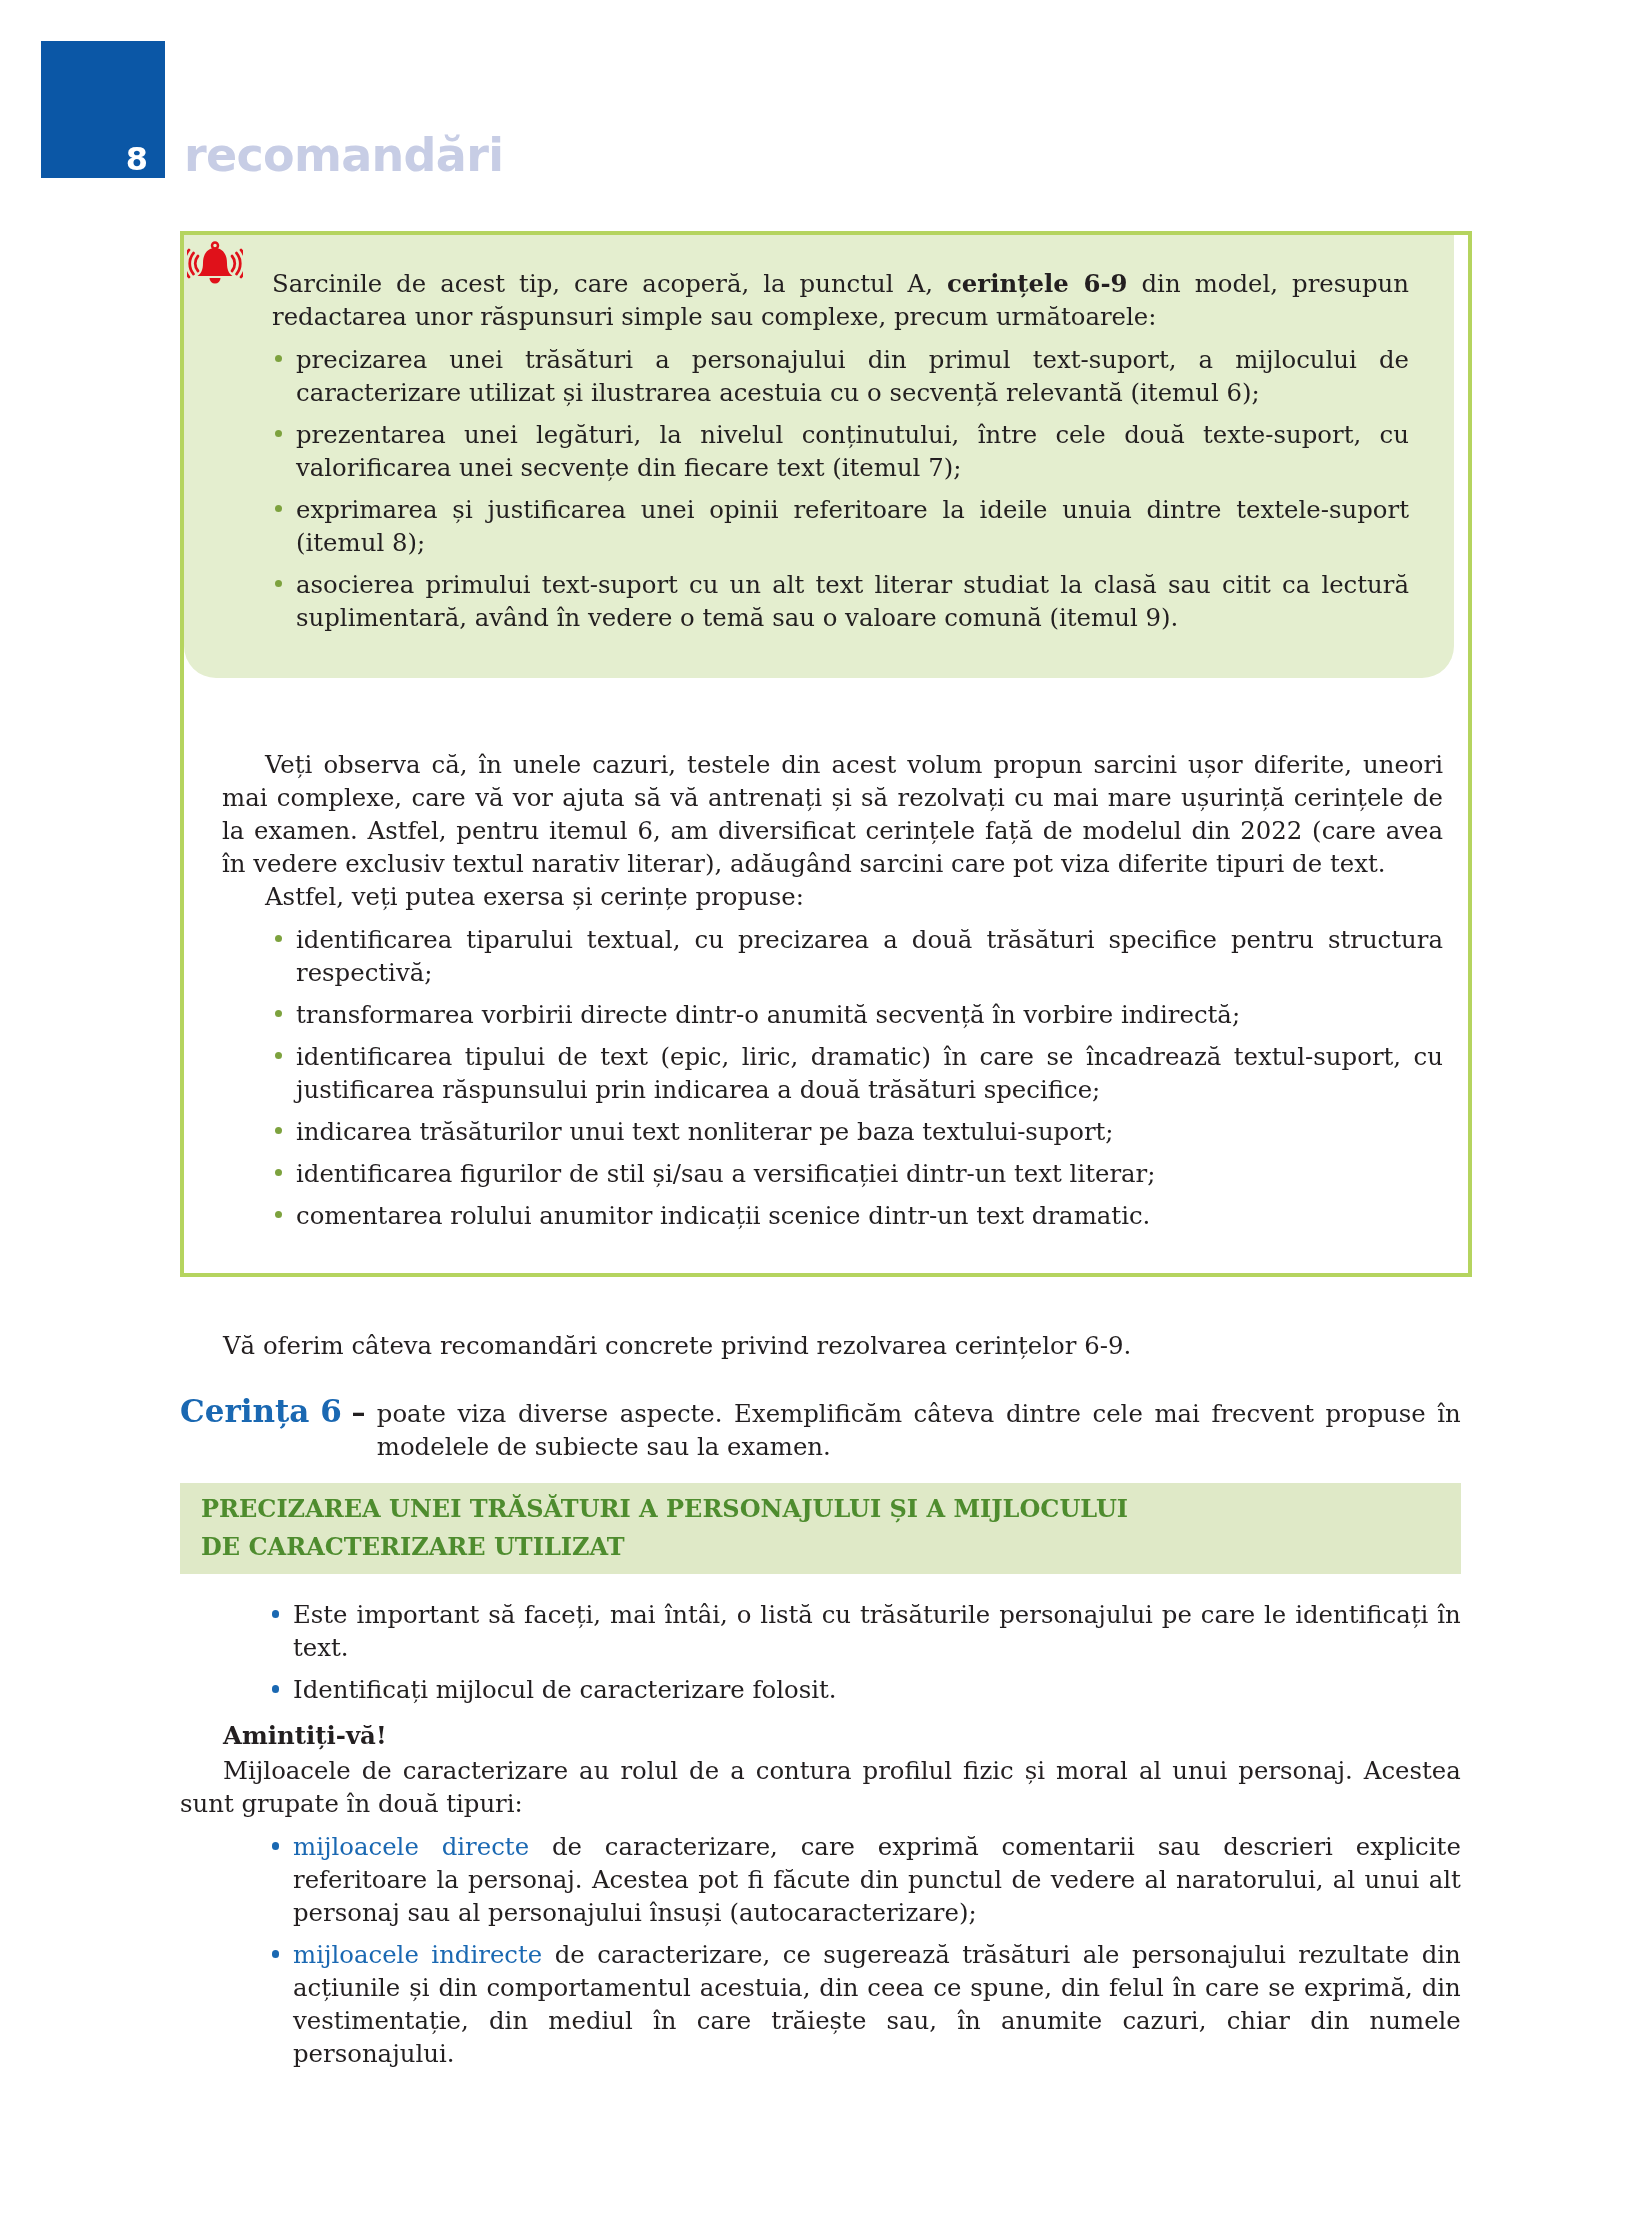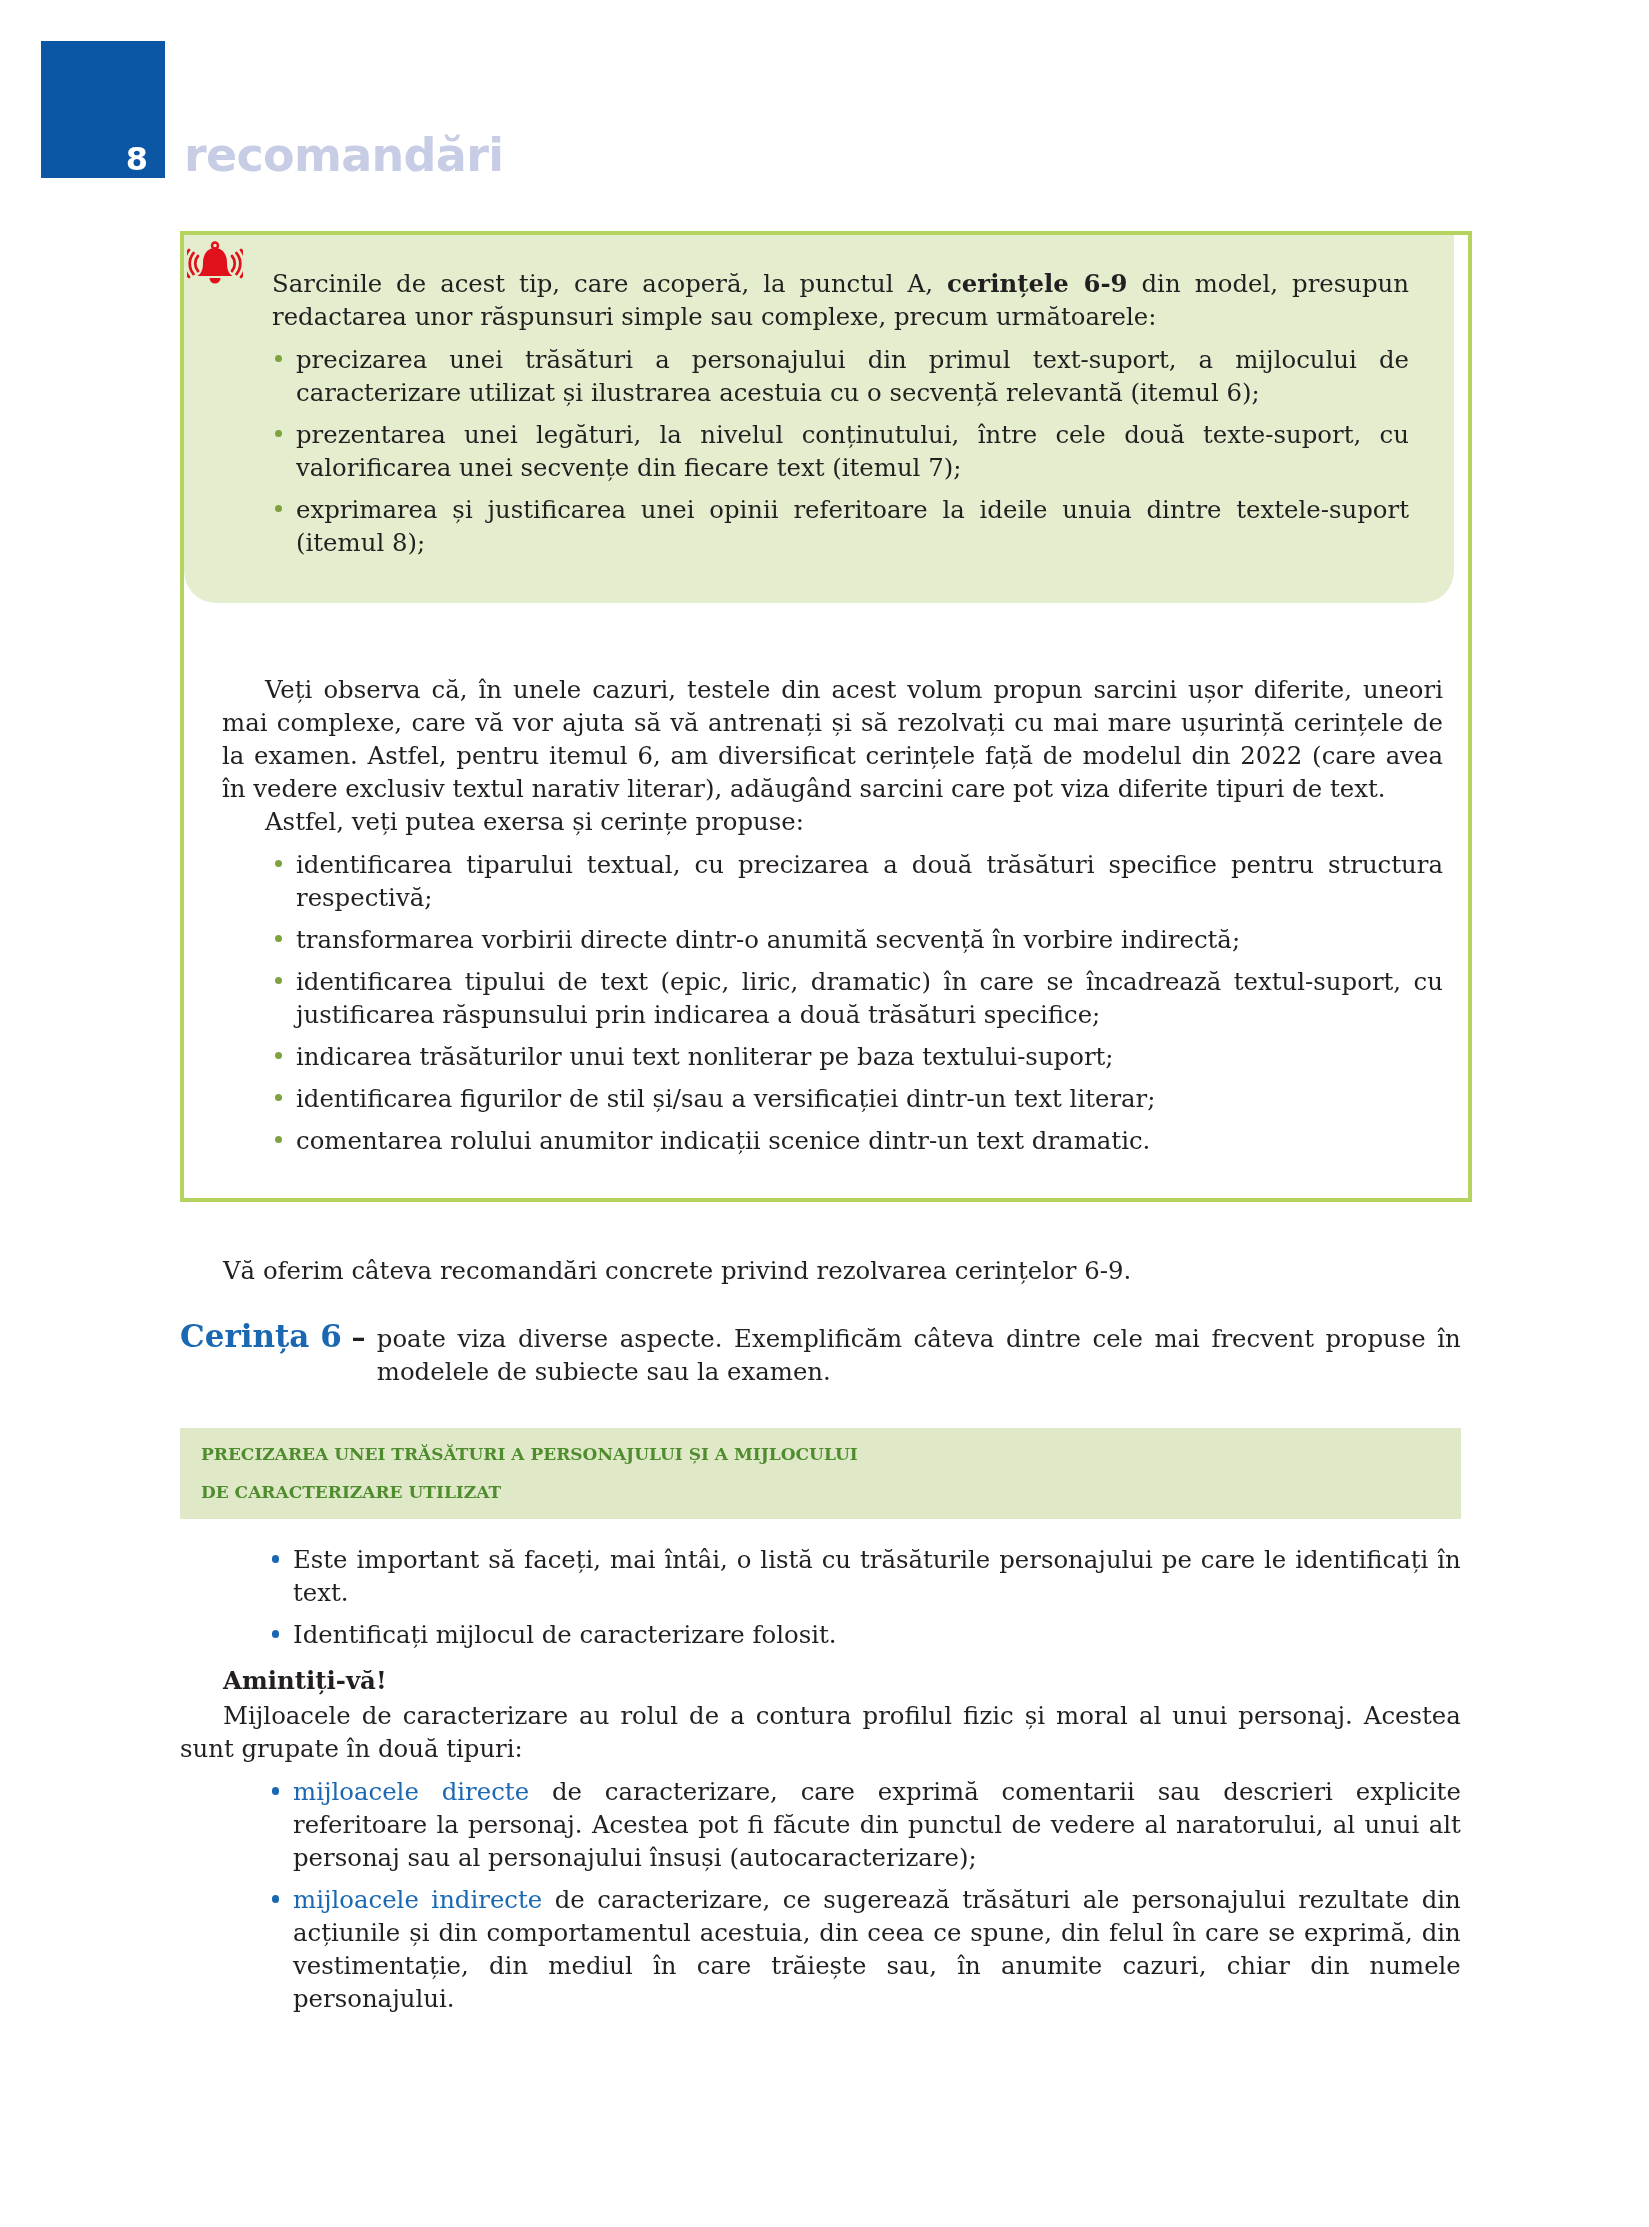--- a/index.html
+++ b/index.html
@@ -51,22 +51,22 @@
   
   .lower{padding-right:11.2px;}
   .offer{margin-top:52px;}
   .cerinta{display:flex;align-items:baseline;margin-top:33px;}
   .cerinta-label{
     font-weight:bold;font-size:31px;line-height:33px;color:var(--blue);white-space:nowrap;
   }
   .cerinta-dash{font-weight:bold;font-size:28px;margin:0 11.2px 0 9.8px;color:var(--ink);}
   .cerinta-text{flex:1;}
   .band{
-    margin-top:40px;background:var(--band-green);color:var(--dark-green);
-    font-weight:bold;font-size:17px;line-height:38px;padding:7px 17px 8.4px 21px;
+    margin-top:20px;background:var(--band-green);color:var(--dark-green);
+    font-weight:bold;font-size:24px;line-height:38px;padding:7px 17px 8.4px 21px;
   }
   .tips{margin-top:24px;margin-left:89px;margin-right:0;}
   .lower ul{margin-left:89px;}
   .remember-title{margin-top:12.6px;margin-left:43px;font-weight:bold;text-align:left;}
   .p-mij{margin-top:2.8px;}
   .lead-blue{color:var(--blue);}
 </style>
 </head>
 <body>
 
@@ -95,20 +95,21 @@
             <circle cx="56" cy="11" r="6" fill="none" stroke="#e0111a" stroke-width="5"></circle>
             <path d="M56 16 C 41 16 32 28 32 46 C 32 60 28 67 21 72 L 91 72 C 84 67 80 60 80 46 C 80 28 71 16 56 16 Z" fill="#e0111a"></path>
             <path d="M45 76 A 11 11 0 0 0 67 76 Z" fill="#e0111a"></path>
           </svg>
         </span>
         <p><span>Sarcinile de acest tip, care acoperă, la punctul A, </span><b>cerințele 6-9</b><span> din model, presupun redactarea unor răspunsuri simple sau complexe, precum următoarele:</span></p>
         <ul class="green-dots">
           <li>precizarea unei trăsături a personajului din primul text-suport, a mijlocului de caracterizare utilizat și ilustrarea acestuia cu o secvență relevantă (itemul 6);</li>
           <li>prezentarea unei legături, la nivelul conținutului, între cele două texte-suport, cu valorificarea unei secvențe din fiecare text (itemul 7);</li>
           <li>exprimarea și justificarea unei opinii referitoare la ideile unuia dintre textele-suport (itemul 8);</li>
+          <li>asocierea primului text-suport cu un alt text literar studiat la clasă sau citit ca lectură suplimentară, având în vedere o temă sau o valoare comună (itemul 9).</li>
         </ul>
       </div>
 
       <div class="box-body">
         <p class="indent">Veți observa că, în unele cazuri, testele din acest volum propun sarcini ușor diferite, uneori mai complexe, care vă vor ajuta să vă antrenați și să rezolvați cu mai mare ușurință cerințele de la examen. Astfel, pentru itemul 6, am diversificat cerințele față de modelul din 2022 (care avea în vedere exclusiv textul narativ literar), adăugând sarcini care pot viza diferite tipuri de text.</p>
         <p class="indent">Astfel, veți putea exersa și cerințe propuse:</p>
         <ul class="green-dots">
           <li>identificarea tiparului textual, cu precizarea a două trăsături specifice pentru structura respectivă;</li>
           <li>transformarea vorbirii directe dintr-o anumită secvență în vorbire indirectă;</li>
           <li>identificarea tipului de text (epic, liric, dramatic) în care se încadrează textul-suport, cu justificarea răspunsului prin indicarea a două trăsături specifice;</li>

